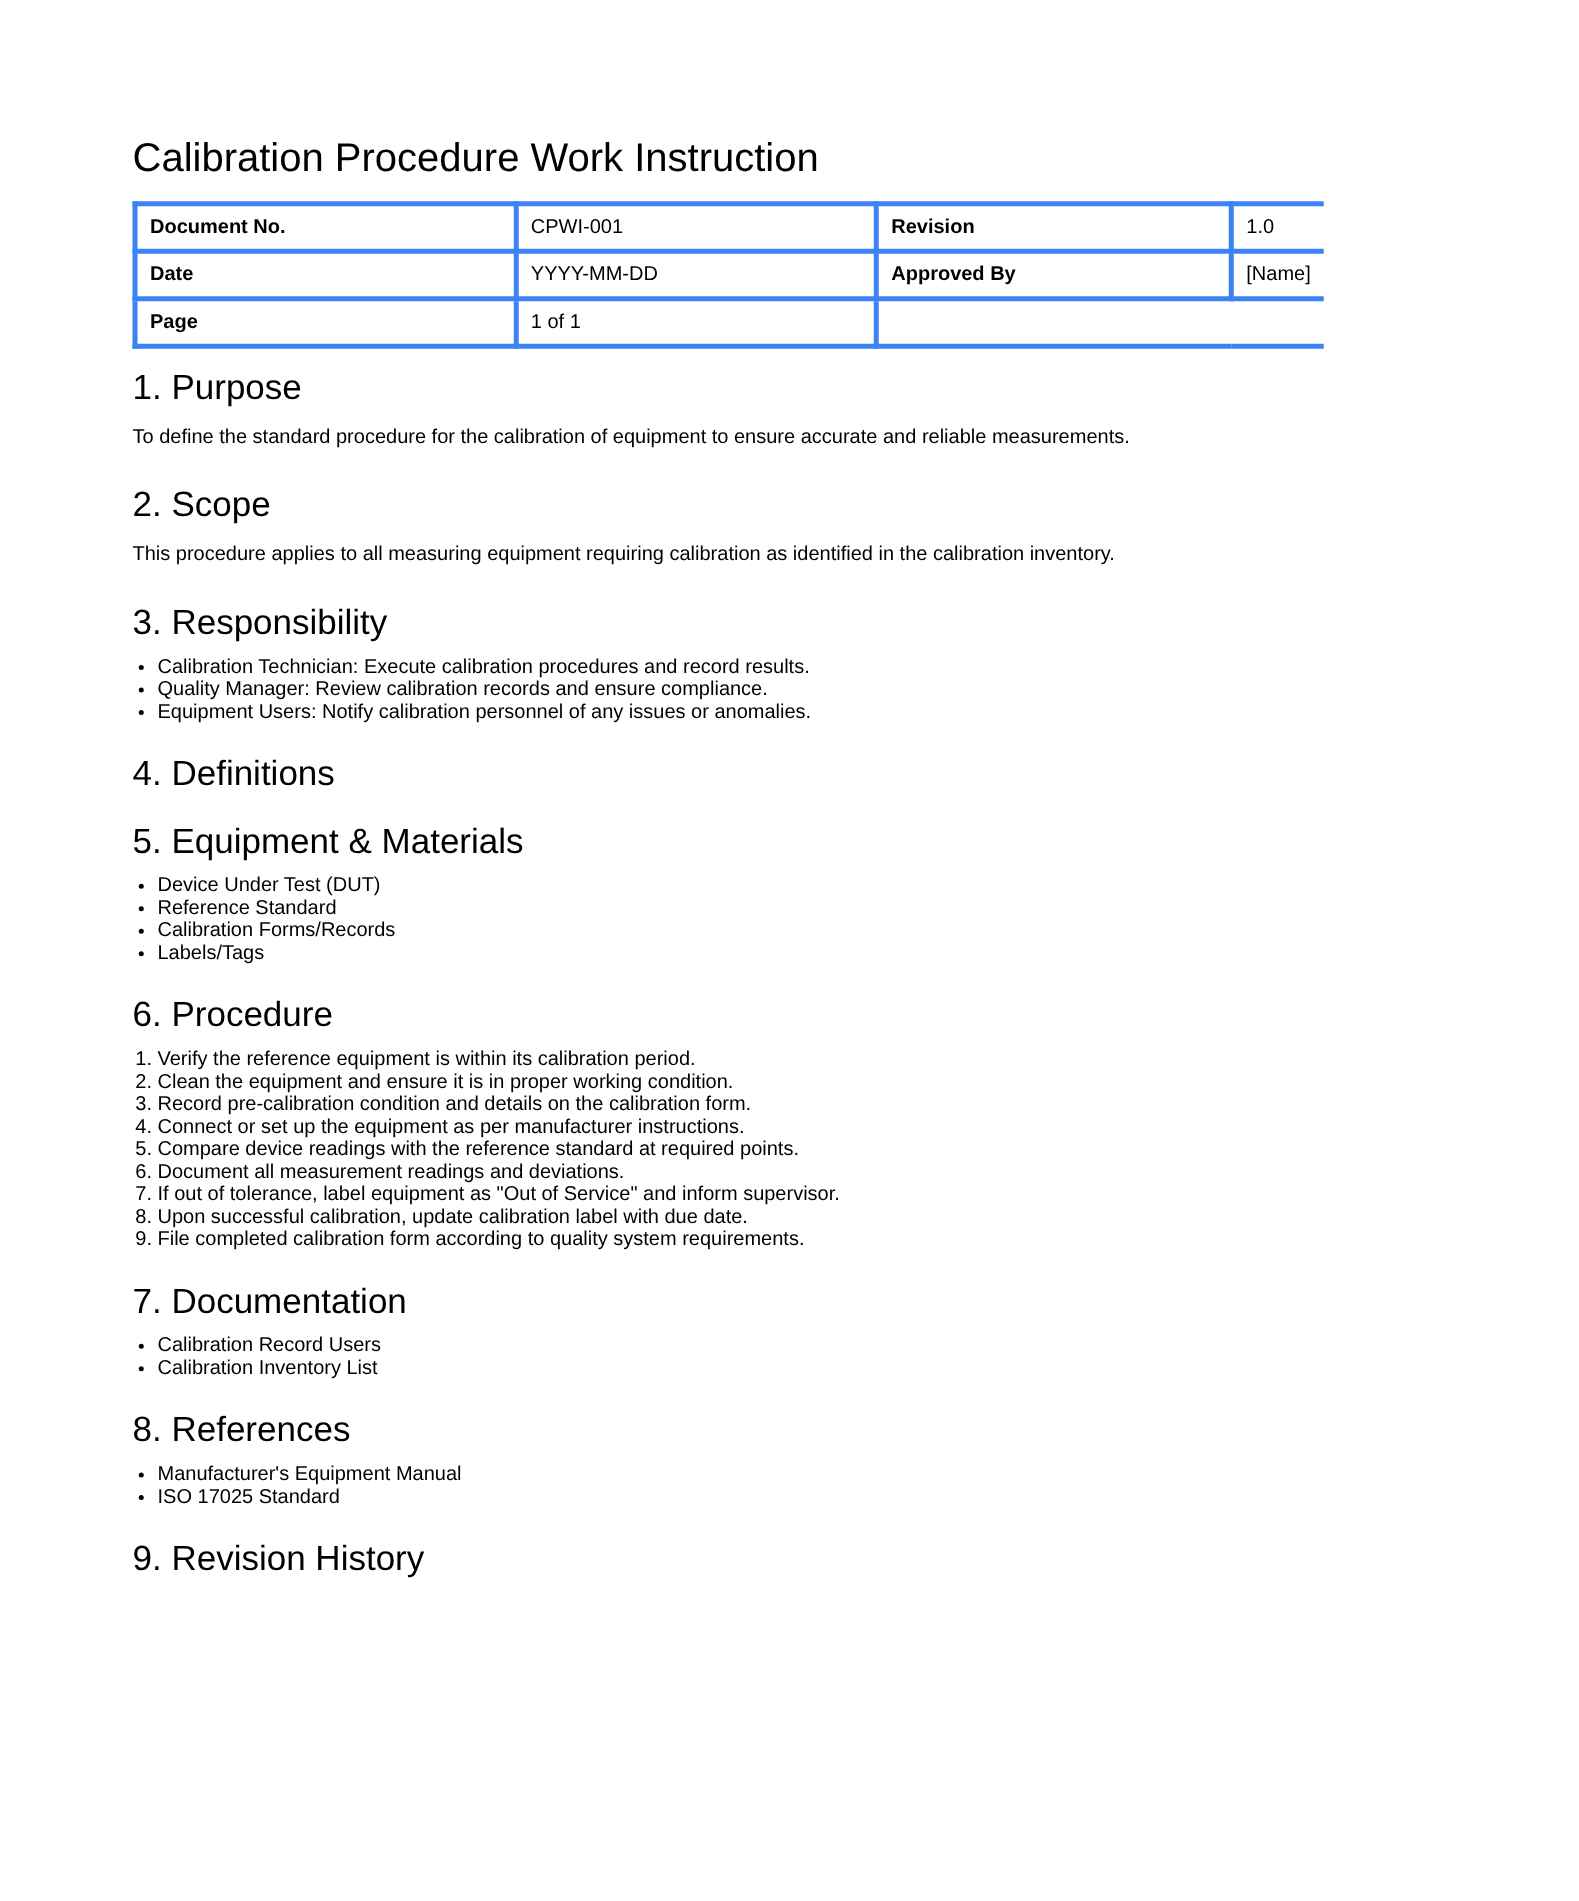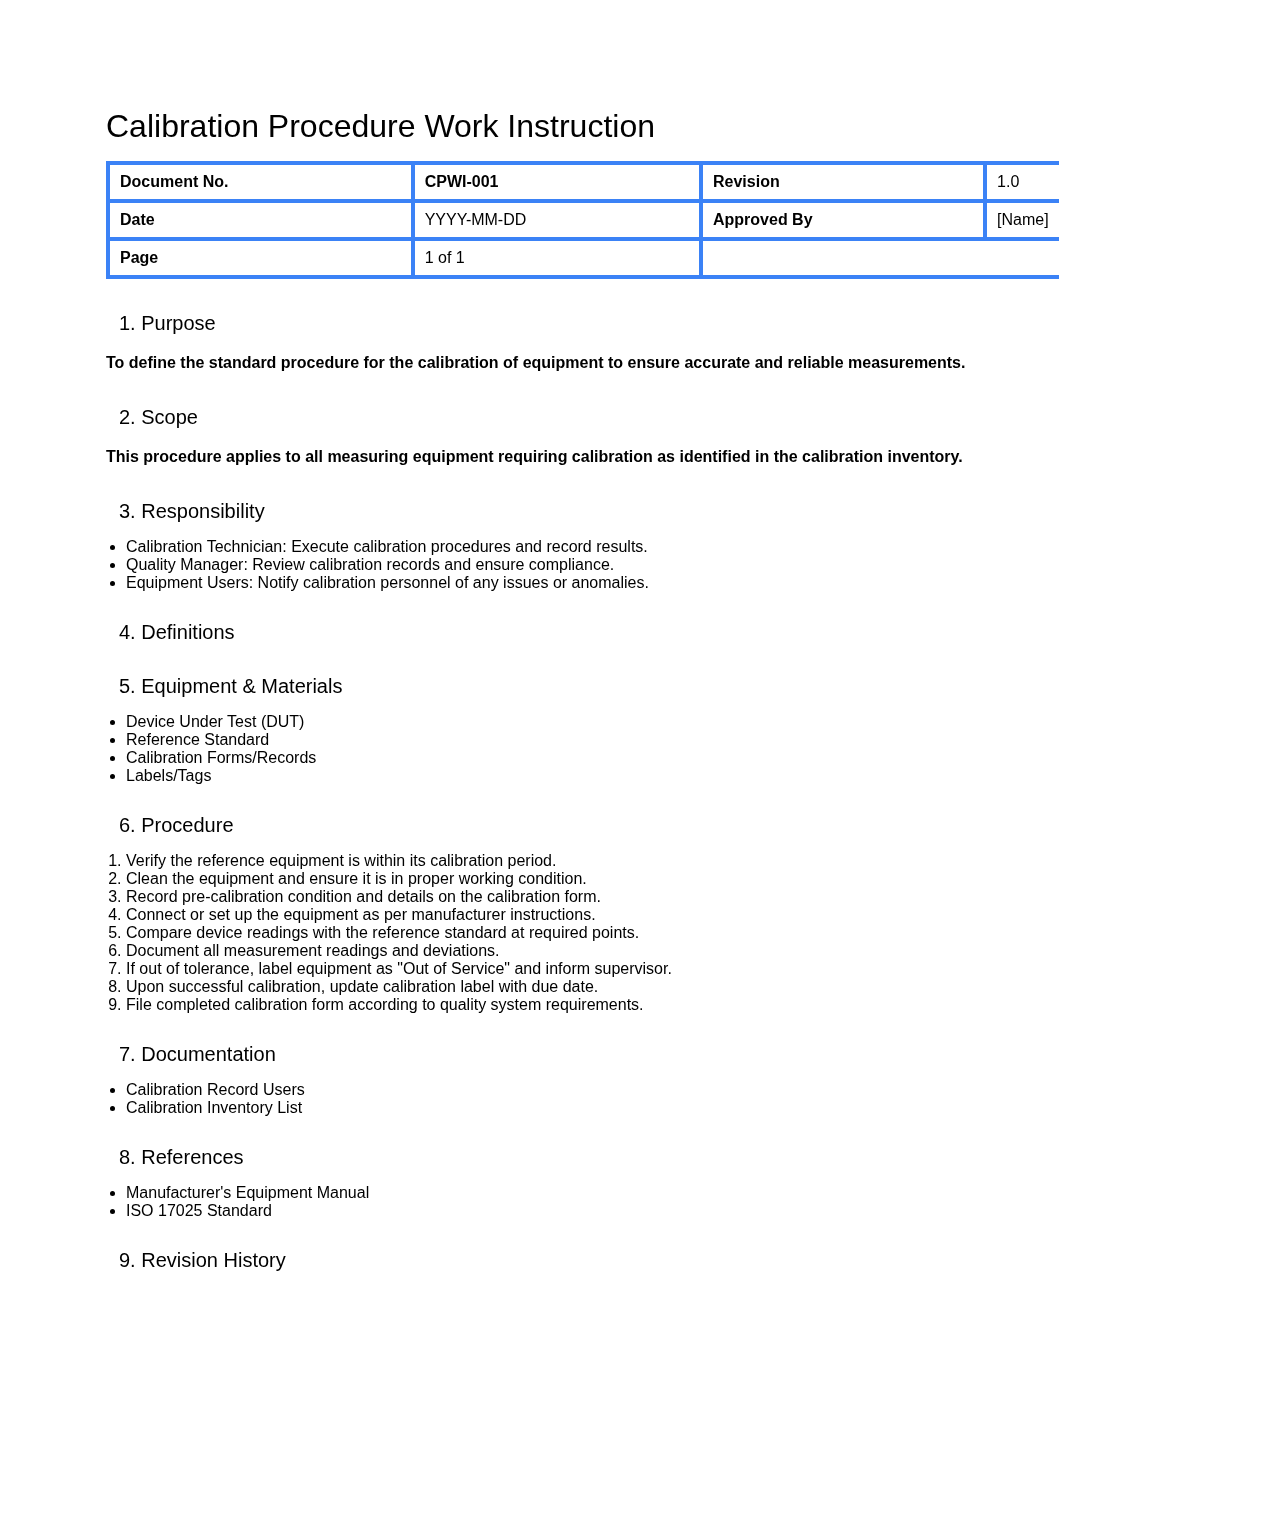--- a/index.html
+++ b/index.html
@@ -43,41 +43,40 @@
       font-size: 16px;
     }
     table.meta td {
       border: 4px solid #3b82f6;
       height: 34px;
       padding: 0 10px;
       vertical-align: middle;
     }
     table.meta td.label { font-weight: bold; }
     .c1 { width: 285px; }
-    .c2 { width: 269px; font-weight: bold; }
+    .c2 { width: 269px; }
     .c3 { width: 264px; }
     .c4 { width: 150px; }
     .content {
       position: absolute;
       top: 296px;
       left: 0;
       width: 1052px;
     }
     h2 {
       font-weight: normal;
-      font-size: 20px;
+      font-size: 28px;
       line-height: 28px;
-      margin: 13px;
+      margin: 0;
       white-space: nowrap;
     }
     p {
       font-size: 16px;
       line-height: 20px;
       margin: 16px 0 0 0;
-      font-weight: bold;
     }
     ul, ol {
       font-size: 16px;
       line-height: 18px;
       margin: 13px 0 0 0;
       padding-left: 20px;
     }
     li { margin: 0; }
     .sec { margin-bottom: 26px; }
     .sec.p-sec { margin-bottom: 30px; }

